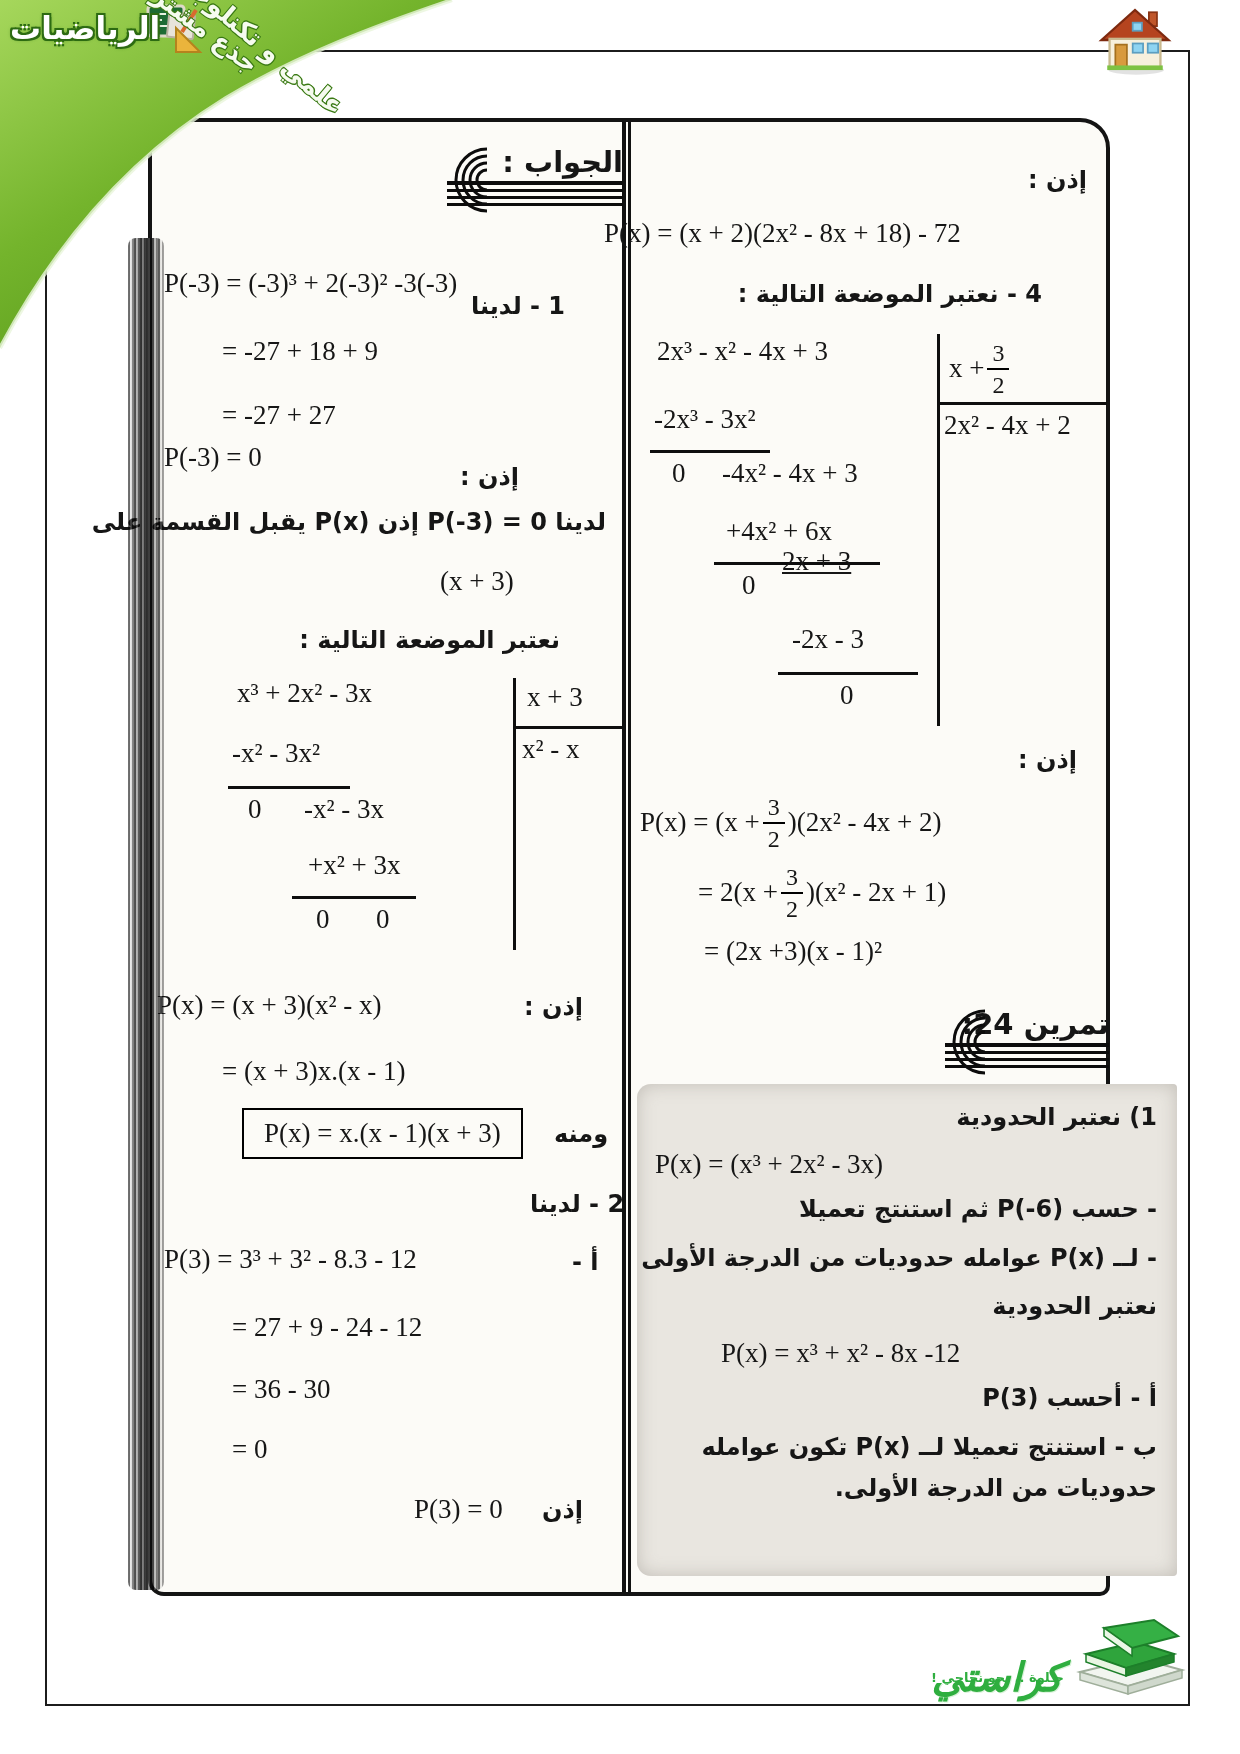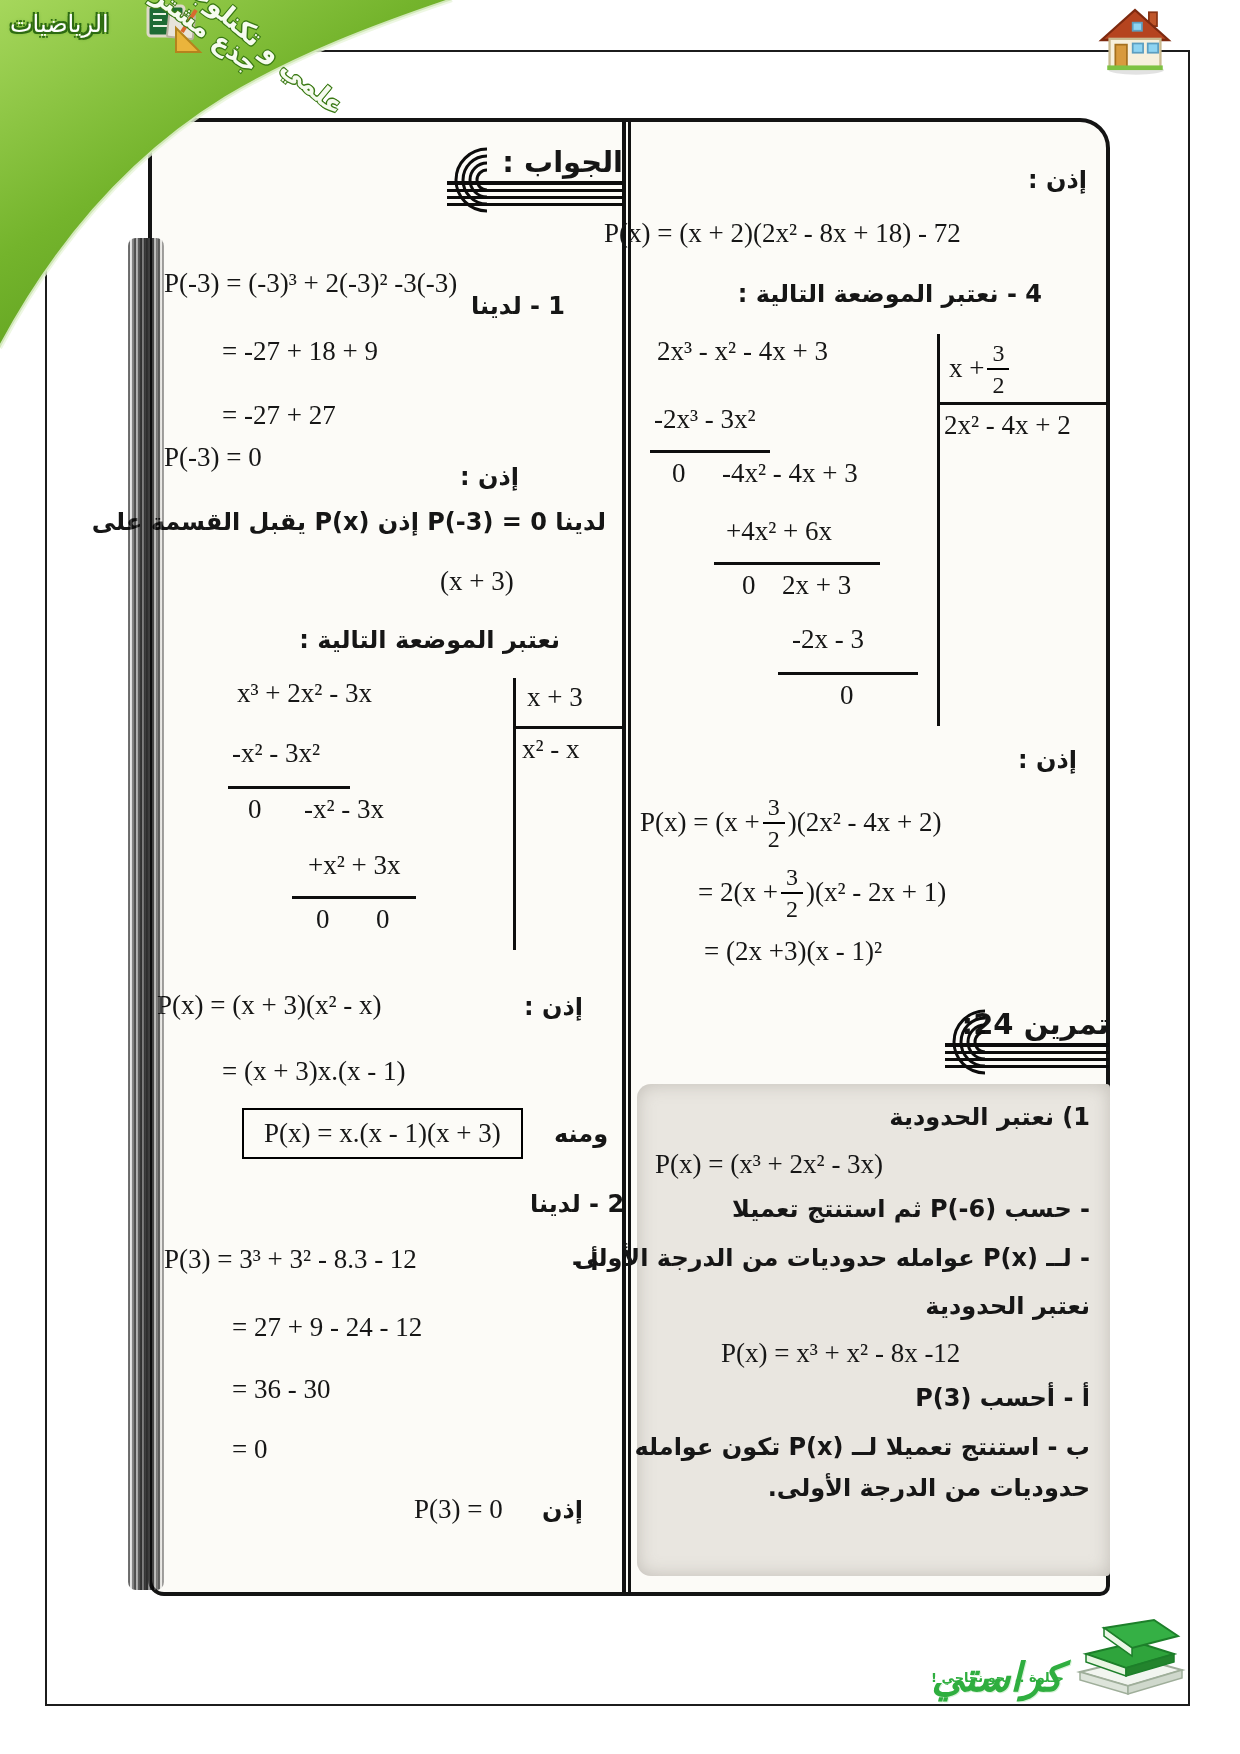--- a/index.html
+++ b/index.html
@@ -30,28 +30,28 @@
   .sec-hdr{position:absolute;}
   .sec-hdr .arcs{position:absolute;left:0;top:-4px;z-index:2;}
   .sec-hdr .hdr-txt{margin-left:40px;font-weight:700;font-size:29px;direction:rtl;white-space:nowrap;
     font-family:"DejaVu Sans",sans-serif;line-height:1.15;}
   .sec-hdr .hdr-lines div{background:#0c0c0c;}
   .sec-hdr .hdr-lines .l0{height:4px;margin-top:2px;}
   .sec-hdr .hdr-lines .l1,.sec-hdr .hdr-lines .l2,.sec-hdr .hdr-lines .l3{height:3px;margin-top:4px;}
   
   .result-box{position:absolute;border:2.5px solid #000;padding:8px 20px;background:#fcfbf7;}
   
-  .ex-box{position:absolute;left:485px;top:962px;width:473px;height:492px;background:#e9e6e0;
+  .ex-box{position:absolute;left:485px;top:962px;width:540px;height:492px;background:#e9e6e0;
     border-radius:14px 4px 4px 14px;box-sizing:border-box;padding:16px 20px 20px 14px;direction:rtl;
     box-shadow:inset 0 0 18px rgba(120,115,105,.35);}
   .ex-box .ar{margin-bottom:14px;line-height:1.45;}
   .ex-box .fm{direction:ltr;text-align:left;margin-bottom:12px;}
   
   .ribbon{position:absolute;left:0;top:0;width:520px;height:370px;z-index:6;pointer-events:none;}
-  .ribbon .ttl{position:absolute;left:10px;top:10px;font-size:24px;font-weight:400;color:#fff;direction:rtl;
+  .ribbon .ttl{position:absolute;left:10px;top:10px;font-size:31px;font-weight:700;color:#fff;direction:rtl;
     text-shadow:2px 2px 0 #2d6b12,-2px 2px 0 #2d6b12,2px -2px 0 #2d6b12,-2px -2px 0 #2d6b12,0 0 4px #2d6b12;}
   .ribbon .sub{position:absolute;color:#f6fbef;font-weight:700;direction:rtl;white-space:nowrap;
     text-shadow:1px 1px 0 #3a7a14,-1px -1px 0 #3a7a14,1px -1px 0 #3a7a14,-1px 1px 0 #3a7a14;}
   .ribbon .sub1{left:112px;top:56px;width:152px;font-size:25px;transform:rotate(37deg);transform-origin:right top;text-align:right;}
   .ribbon .sub2{left:60px;top:98px;width:290px;font-size:26px;transform:rotate(40deg);transform-origin:right top;text-align:right;}
   
   .brand{position:absolute;left:922px;top:1622px;width:150px;text-align:center;font-size:40px;font-weight:700;
     color:#2fae3f;direction:rtl;text-shadow:1px 1px 0 #d9f3d9;font-style:italic;z-index:4;margin-top:32px;}
   .tagline{position:absolute;left:925px;top:1670px;width:145px;text-align:center;font-size:13px;font-weight:700;
     color:#2fae3f;direction:rtl;z-index:4;}
@@ -147,21 +147,21 @@
     </div>
     <div class="hline" style="left:785px;top:280px;width:170px;"></div>
     <div class="abs fm" style="left:792px;top:288px;">2x² -  4x + 2</div>
     <div class="abs fm" style="left:502px;top:282px;">-2x³ - 3x²</div>
     <div class="hline" style="left:498px;top:328px;width:120px;"></div>
     <div class="abs fm" style="left:520px;top:336px;">0</div>
     <div class="abs fm" style="left:570px;top:336px;">-4x² - 4x + 3</div>
     <div class="abs fm" style="left:574px;top:394px;">+4x² + 6x</div>
     <div class="hline" style="left:562px;top:440px;width:166px;"></div>
     <div class="abs fm" style="left:590px;top:448px;">0</div>
-    <div class="abs fm" style="left:630px;top:448px;">2x + 3</div>
+    <div class="abs fm" style="left:630px;top:424px;text-decoration:underline;">2x + 3</div>
     <div class="abs fm" style="left:640px;top:502px;">-2x - 3</div>
     <div class="hline" style="left:626px;top:550px;width:140px;"></div>
     <div class="abs fm" style="left:688px;top:558px;">0</div>
   </div>
 
   <div class="abs ar" style="left:866px;top:624px;">إذن :</div>
 
   <div class="abs fm frow" style="left:488px;top:672px;">
     <span>P(x) = (x +</span>
     <span class="frac">

